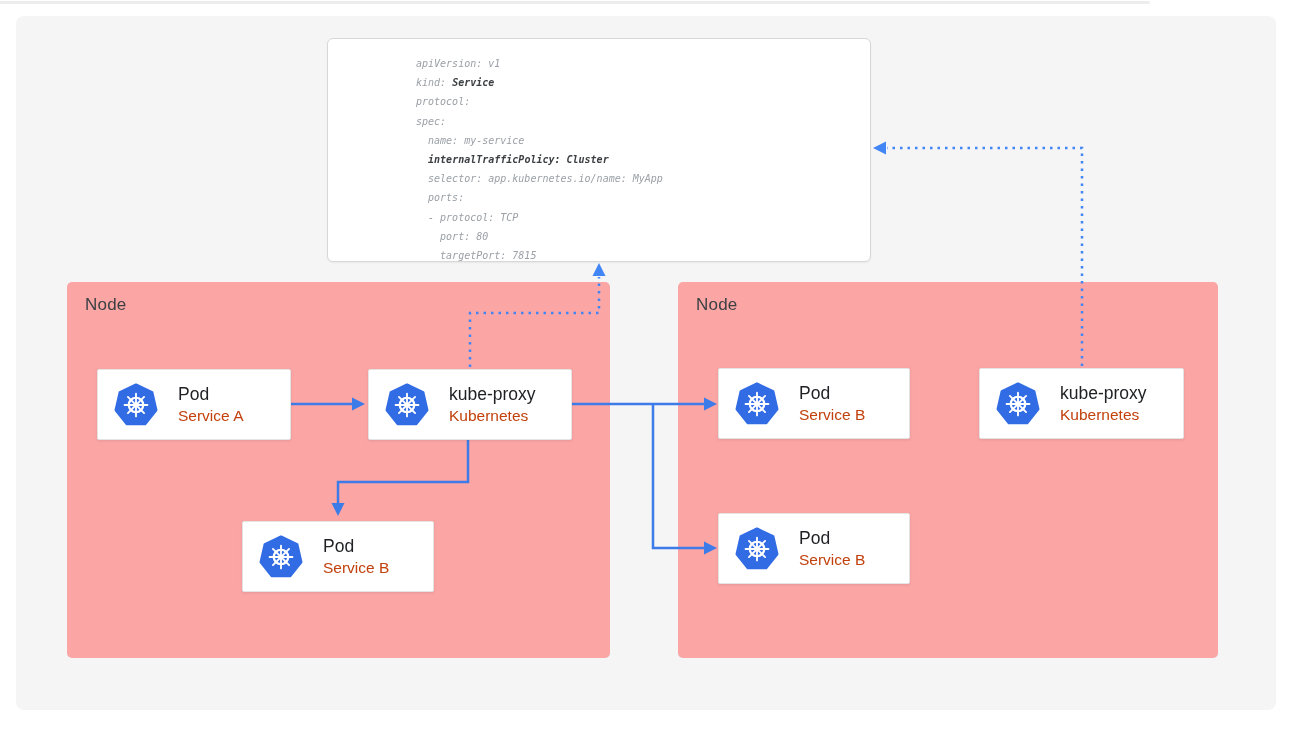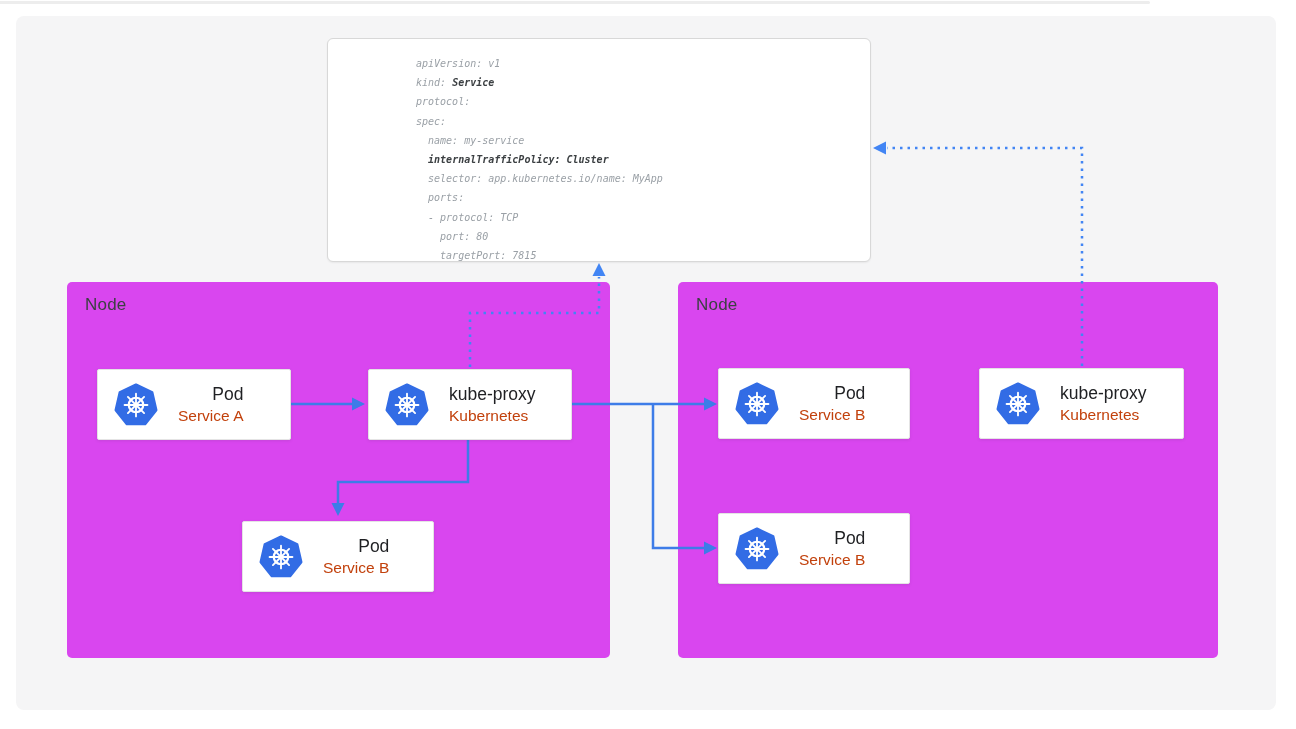--- a/index.html
+++ b/index.html
@@ -10,21 +10,21 @@
   }
   .top-divider{
     position:absolute;left:0;top:1px;width:1150px;height:3px;
     background:#ededed;border-radius:0 2px 2px 0;
   }
   .panel{
     position:absolute;left:16px;top:16px;width:1260px;height:694px;
     background:#f5f5f6;border-radius:8px;
   }
   .node{
-    position:absolute;top:282px;height:376px;background:#d946ef;border-radius:5px;
+    position:absolute;top:282px;height:376px;background:#fca5a5;border-radius:5px;
   }
   .node-left{left:67px;width:543px;}
   .node-right{left:678px;width:540px;}
   .node-label{
     position:absolute;left:18px;top:13px;font-size:17px;color:#3c4043;letter-spacing:.2px;
   }
   .yaml-box{
     position:absolute;left:327px;top:38px;width:544px;height:224px;
     background:#fff;border:1px solid #d8d8d8;border-radius:6px;
     box-shadow:0 1px 2px rgba(0,0,0,0.06);
@@ -38,21 +38,21 @@
   .yline .yb{font-weight:700;color:#3c4043;}
   .card{
     position:absolute;height:71px;background:#fff;
     border:1px solid #e4e4e4;border-radius:2px;
     box-shadow:0 1px 3px rgba(60,64,67,0.13);
     box-sizing:border-box;display:flex;align-items:center;
     padding-left:16px;
   }
   .k8s-icon{display:flex;width:44px;height:44px;flex:0 0 44px;margin-right:20px;}
   .card-text{display:flex;flex-direction:column;justify-content:center;}
-  .card-title{font-size:17.5px;color:#1f2023;line-height:22px;text-align:right;}
+  .card-title{font-size:17.5px;color:#1f2023;line-height:22px;}
   .card-subtitle{font-size:15.5px;color:#c2410c;line-height:21px;}
   .overlay{position:absolute;left:0;top:0;pointer-events:none;}
 </style>
 </head>
 <body>
 
 <div class="screen">
 
   <div class="top-divider"></div>
   <div class="panel"></div>

